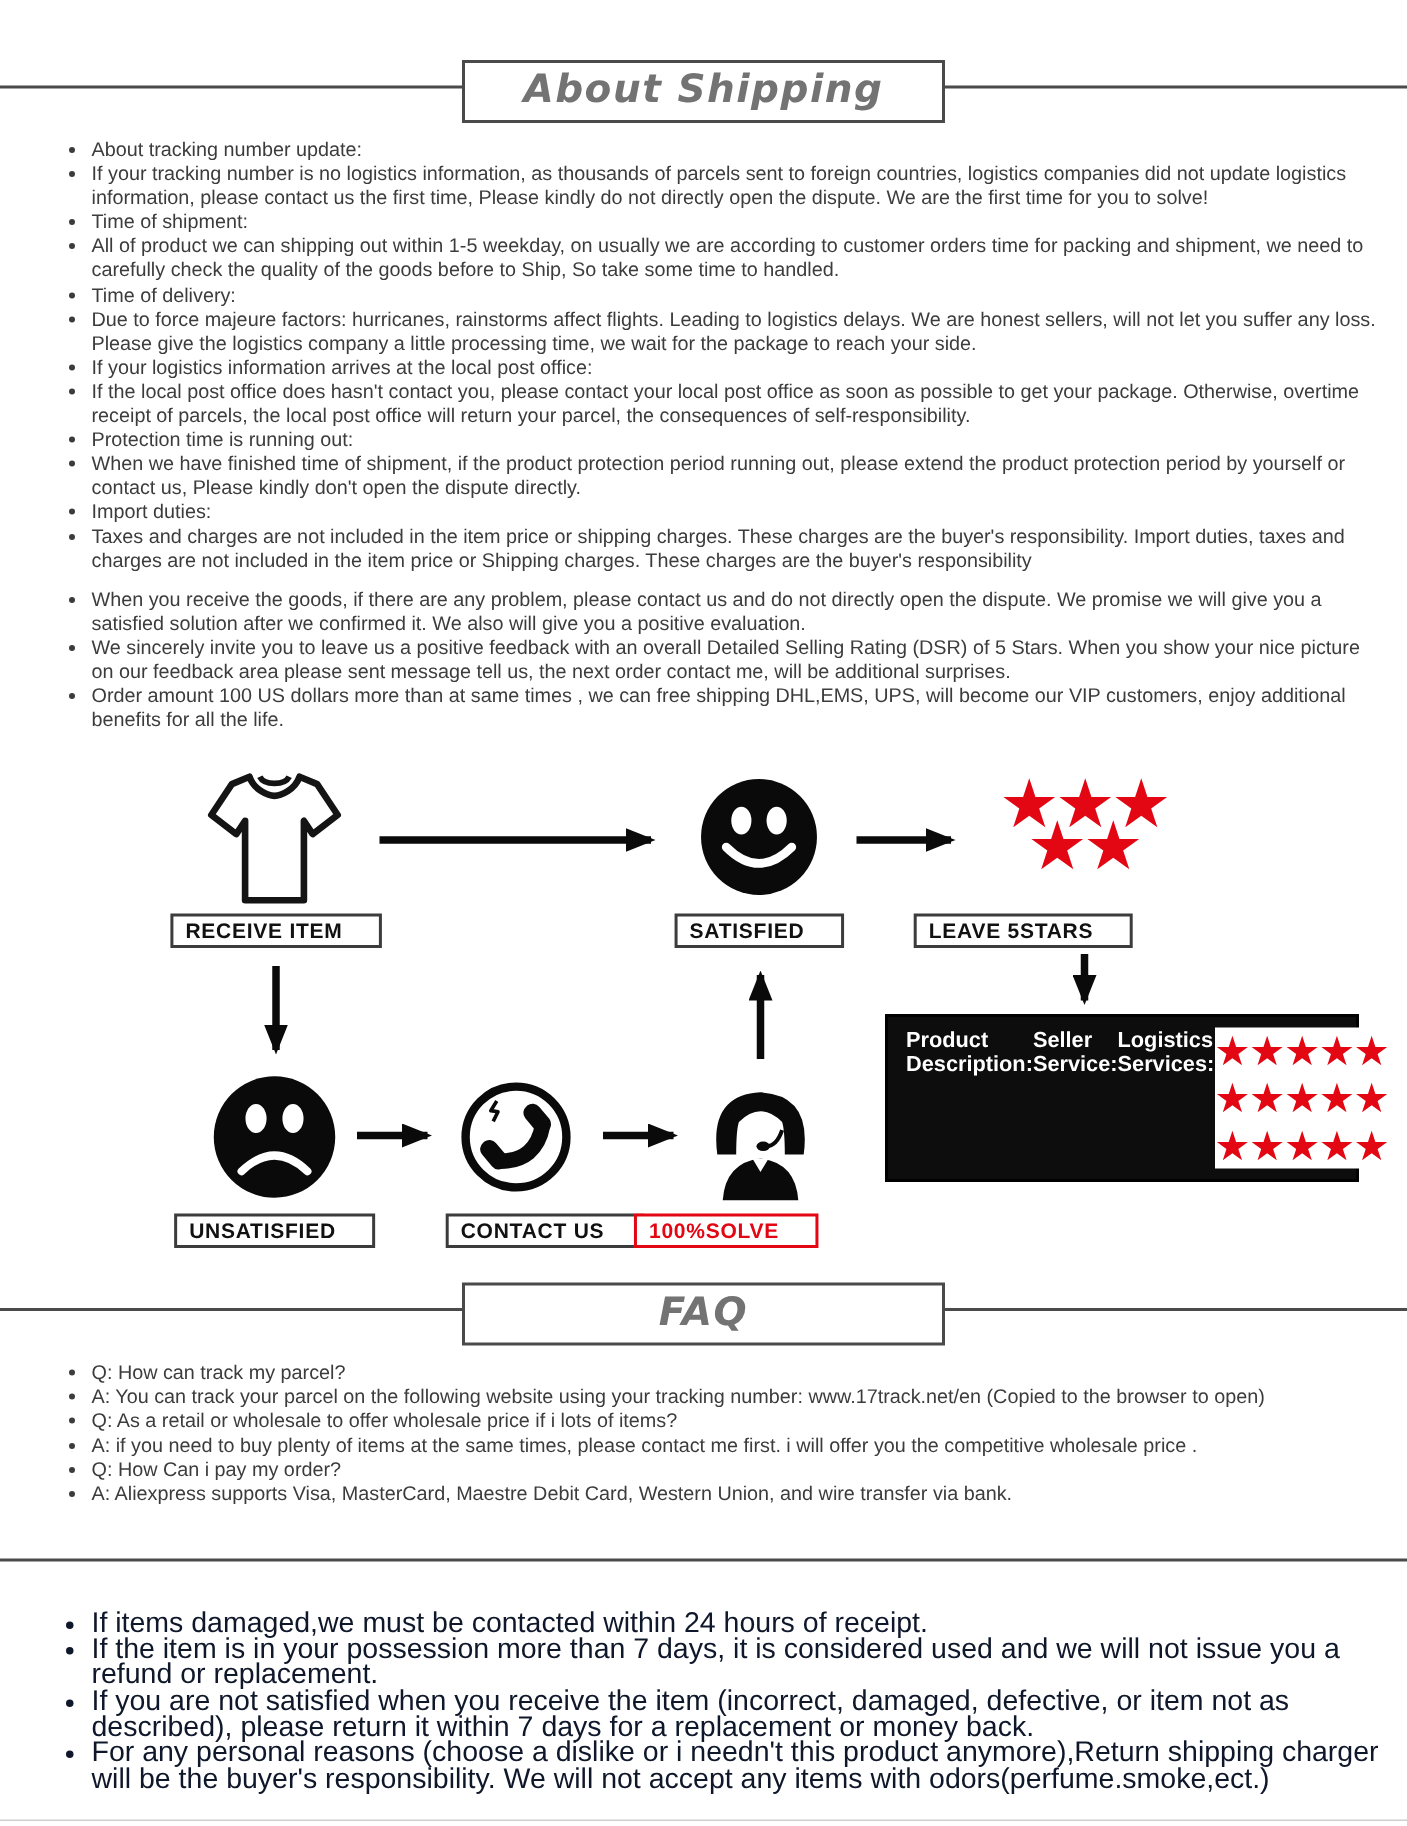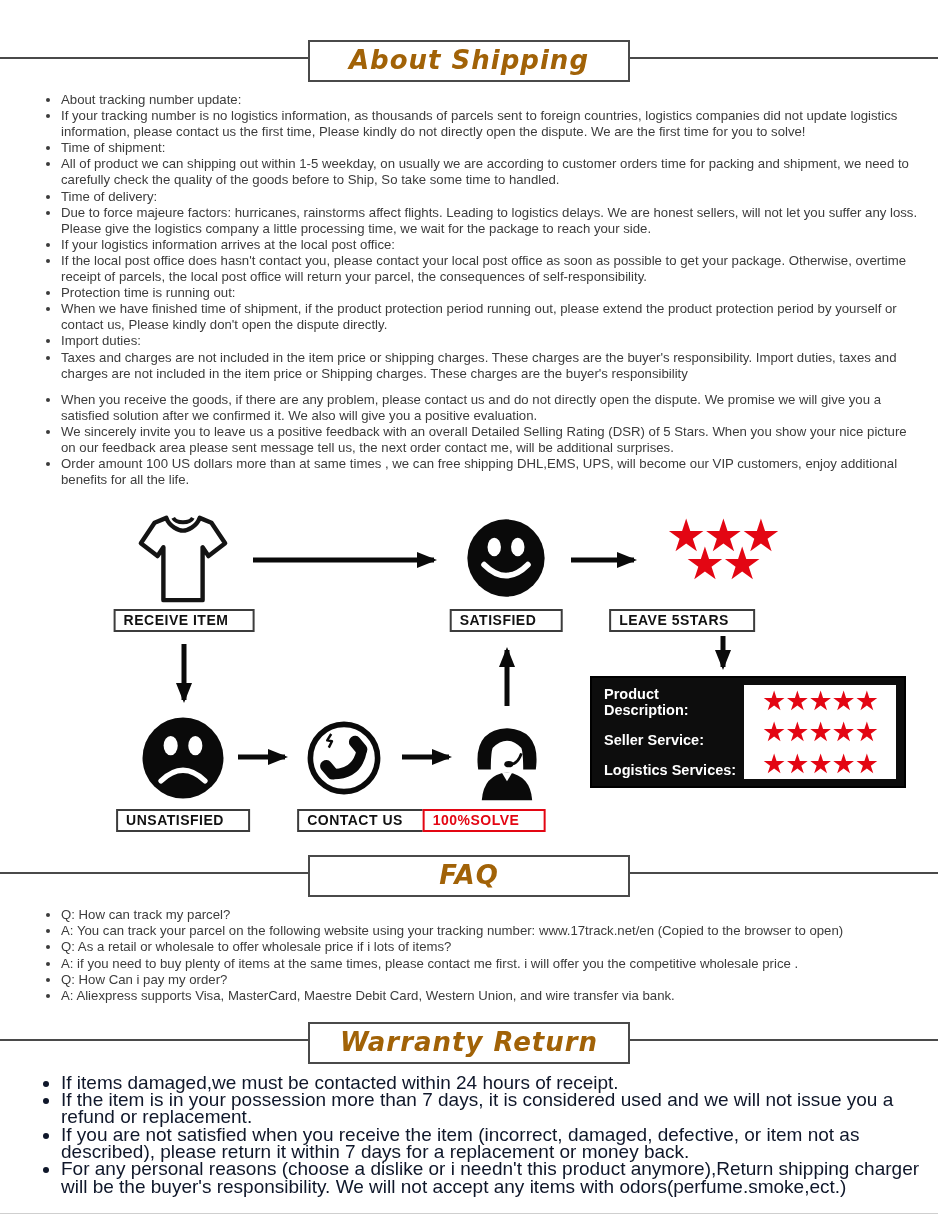--- a/index.html
+++ b/index.html
@@ -8,21 +8,21 @@
     font-family:"Liberation Sans",sans-serif;color:#3c3c3c;
   }
   
   .section-header{position:relative;height:46px;}
   .header-line{position:absolute;left:0;right:0;top:17px;border-top:2px solid #4a4a4a;}
   .header-box{
     position:absolute;left:50%;transform:translateX(-50%);top:0;
     width:318px;background:#fff;border:2px solid #4a4a4a;
     text-align:center;padding:3px 0 5px 0;
     font-family:"DejaVu Sans",sans-serif;font-style:italic;font-weight:700;
-    font-size:26px;color:#a16207;letter-spacing:1px;
+    font-size:26px;color:#737373;letter-spacing:1px;
   }
   
   ul.bullets{margin:6px 0 10px 0;padding:0 14px 0 36px;list-style:disc;}
   ul.bullets li{font-size:13.2px;line-height:16.1px;color:#3c3c3c;margin-left:25px;}
   section.warranty ul.bullets li{font-size:19px;line-height:17.3px;color:#0f172a;}
   
   .flowchart{position:relative;height:345px;margin-top:16px;}
   .fc-arrows{position:absolute;left:0;top:0;pointer-events:none;}
   .fc-icon{position:absolute;}
   .node-label{
@@ -32,21 +32,21 @@
   }
   .node-label.red{color:#e30613;border-color:#e30613;}
   .stars-big{position:absolute;transform:translateX(-50%);text-align:center;color:#e30613;}
   .stars-big .row1{font-size:45px;line-height:40px;letter-spacing:-3px;}
   .stars-big .row2{font-size:45px;line-height:40px;letter-spacing:-3px;margin-top:-12px;}
   .rating-box{
     position:absolute;left:590px;top:172px;width:316px;height:112px;
     background:#0d0d0d;border:2px solid #000;box-sizing:border-box;
     display:flex;align-items:center;padding:8px 8px 8px 12px;
   }
-  .rating-labels{flex:1;display:flex;flex-direction:column;justify-content:space-between;height:92px;}
+  .rating-labels{flex:1;display:flex;flex-direction:row;justify-content:flex-start;height:92px;}
   .rating-labels .rl{color:#fff;font-weight:700;font-size:14.5px;}
   .rating-stars{
     width:152px;height:94px;background:#fff;display:flex;flex-direction:column;
     justify-content:space-around;align-items:center;
   }
   .rating-stars .srow{color:#e30613;font-size:27px;line-height:28px;letter-spacing:-1px;white-space:nowrap;}
   .bottom-line{position:absolute;left:0;right:0;bottom:3px;border-top:1px solid #cfcfcf;}
   svg{display:block;}
 </style>
 </head>
@@ -181,21 +181,20 @@
       <li>Q: As a retail or wholesale to offer wholesale price if i lots of items?</li>
       <li>A: if you need to buy plenty of items at the same times, please contact me first. i will offer you the competitive wholesale price .</li>
       <li>Q: How Can i pay my order?</li>
       <li>A: Aliexpress supports Visa, MasterCard, Maestre Debit Card, Western Union, and wire transfer via bank.</li>
     </ul>
 </section>
 
 <section class="warranty" style="padding-top:8px;">
   <div class="section-header">
     <div class="header-line"></div>
-    <div class="header-box">Warranty Return</div>
   </div>
   <ul class="bullets">
       <li>If items damaged,we must be contacted within 24 hours of receipt.</li>
       <li>If the item is in your possession more than 7 days, it is considered used and we will not issue you a refund or replacement.</li>
       <li>If you are not satisfied when you receive the item (incorrect, damaged, defective, or item not as described), please return it within 7 days for a replacement or money back.</li>
       <li>For any personal reasons (choose a dislike or i needn't this product anymore),Return shipping charger will be the buyer's responsibility. We will not accept any items with odors(perfume.smoke,ect.)</li>
     </ul>
 </section>
 
 <div class="bottom-line"></div>

